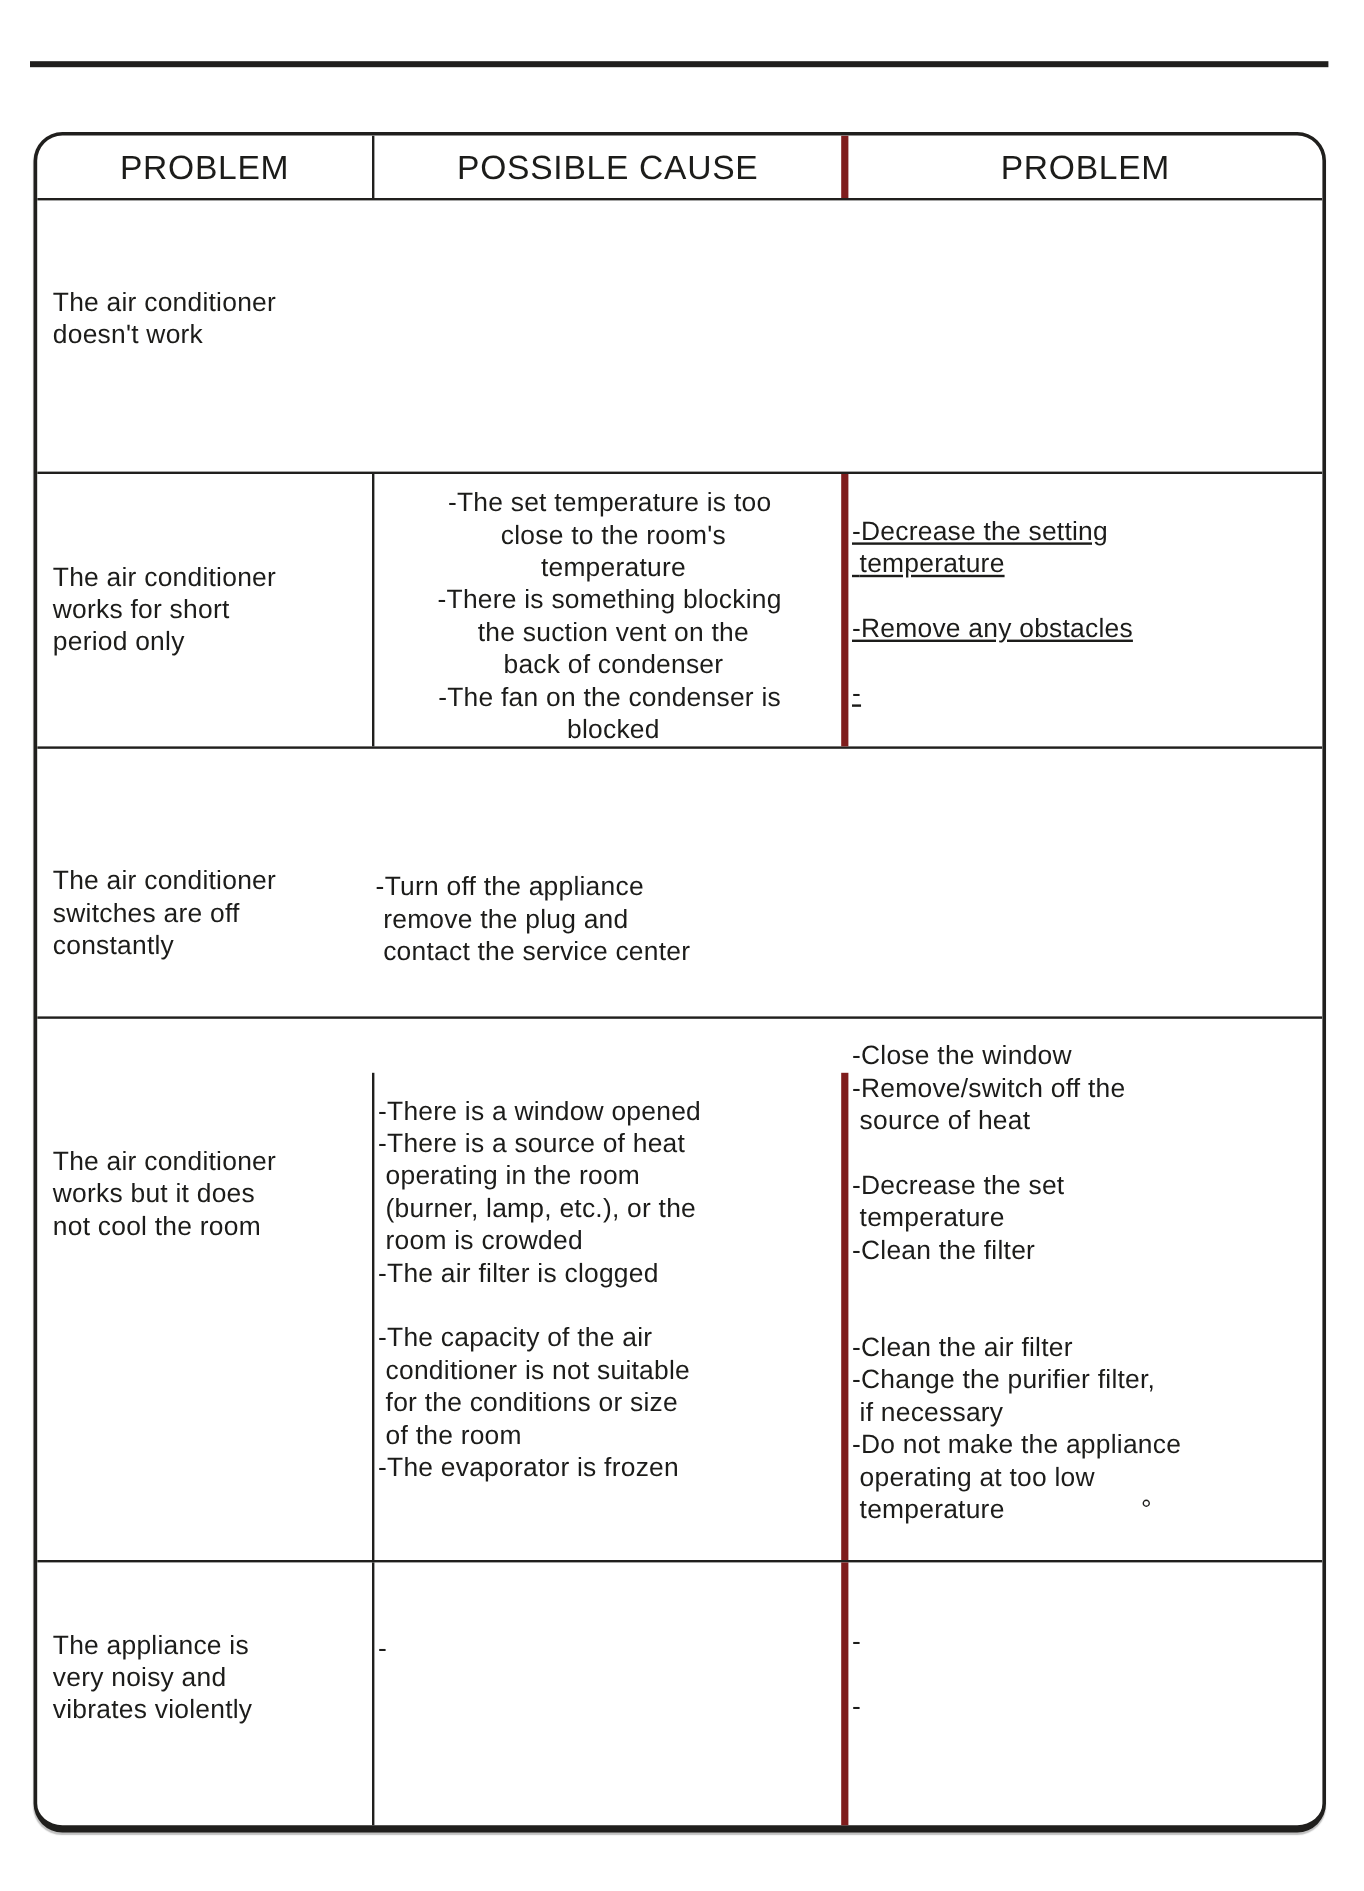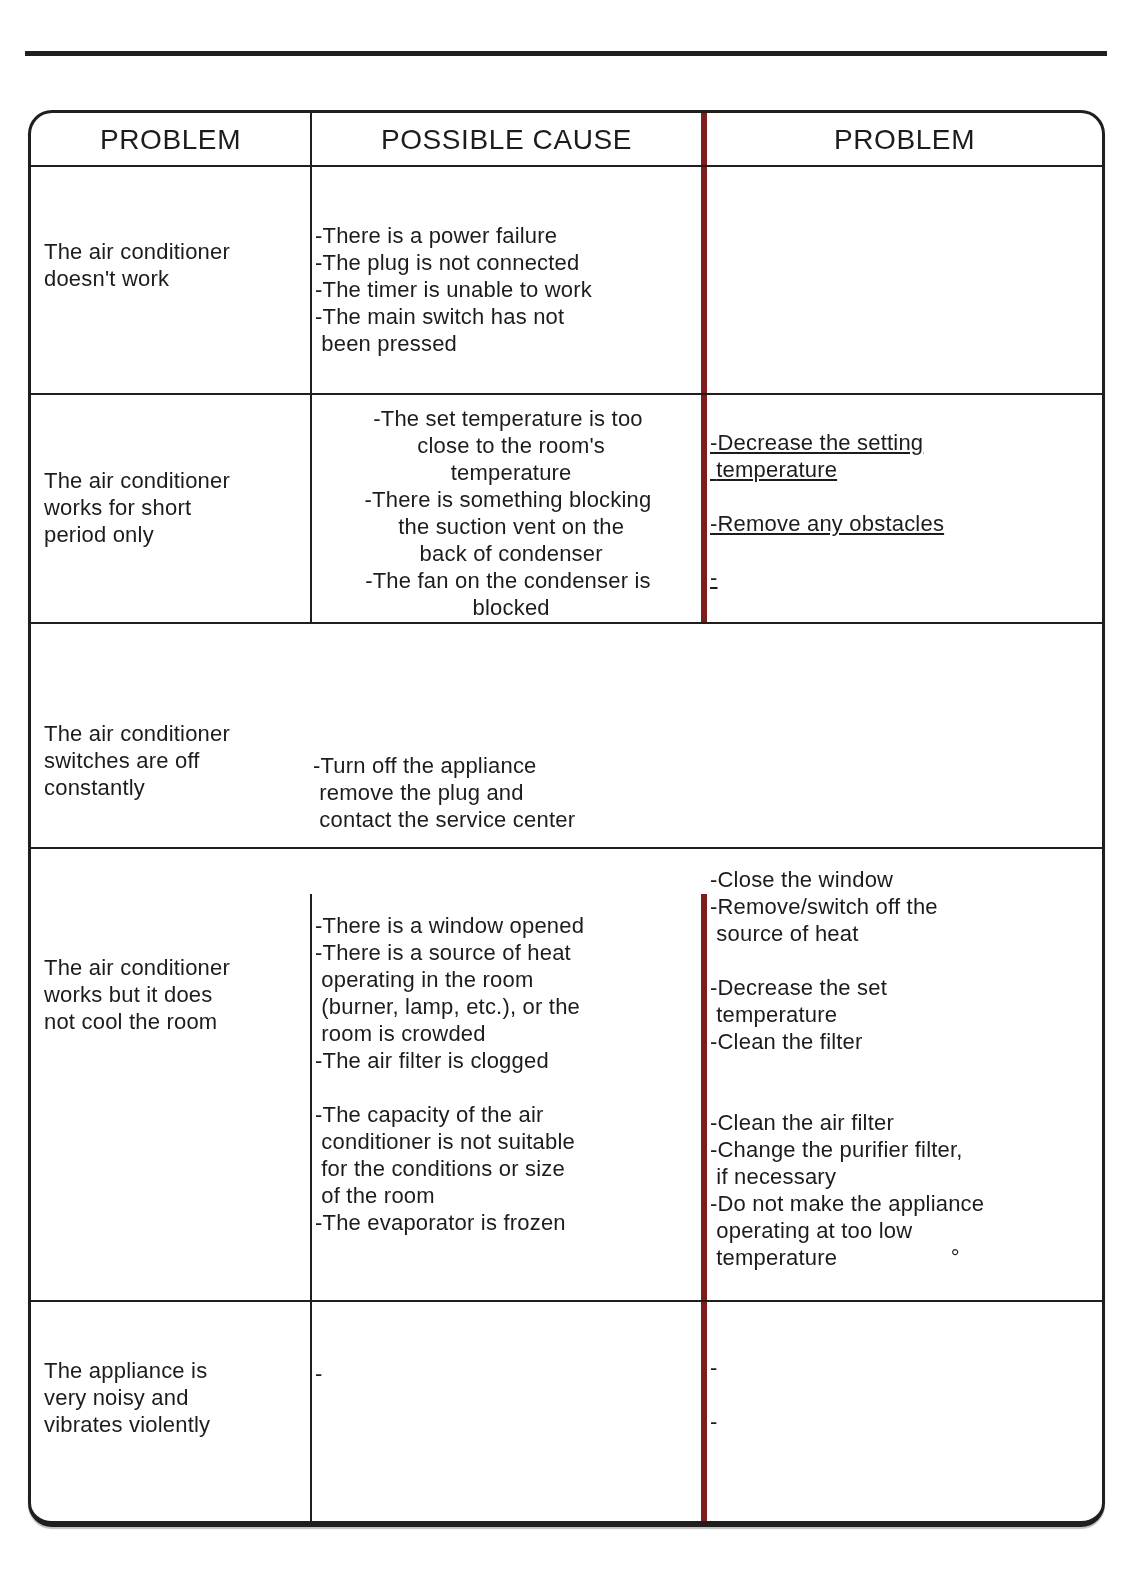--- a/index.html
+++ b/index.html
@@ -69,21 +69,21 @@
   .r0 .col-remedies { padding-top: 55px; }
 
   .r1 { height: 229px; }
   .r1 .col-problem  { padding-top: 72px; }
   .r1 .col-cause    { padding-top: 10px; text-align: center; }
   .r1 .col-remedies { padding-top: 34px; text-decoration: underline; }
 
   .r2 { height: 225px; }
   .r2 .col-problem  { padding-top: 96px; }
   .r2 .col-cause    { padding-top: 103px; }
-  .r2 .col-remedies { padding-top: 101px; margin-top: 27px; }
+  .r2 .col-remedies { padding-top: 101px; }
 
   .r3 { height: 453px; }
   .r3 .col-problem  { padding-top: 105px; }
   .r3 .col-cause    { padding-top: 18px; margin-top: 45px; }
   .r3 .col-remedies { padding-top: 17px; }
 
   .r4 { height: 255px; }
   .r4 .col-problem  { padding-top: 55px; }
   .r4 .col-cause    { padding-top: 58px; }
   .r4 .col-remedies { padding-top: 52px; }
@@ -97,25 +97,20 @@
 
   <div class="row header-row">
     <div class="cell col-problem">PROBLEM</div>
     <div class="cell col-cause">POSSIBLE CAUSE</div>
     <div class="cell col-remedies">PROBLEM</div>
   </div>
 
   <div class="row data-row r0">
     <div class="cell col-problem">The air conditioner
 doesn't work</div>
-    <div class="cell col-cause">-There is a power failure
--The plug is not connected
--The timer is unable to work
--The main switch has not
- been pressed</div>
   </div>
 
   <div class="row data-row r1">
     <div class="cell col-problem">The air conditioner
 works for short
 period only</div>
     <div class="cell col-cause">-The set temperature is too
  close to the room's
  temperature
 -There is something blocking

